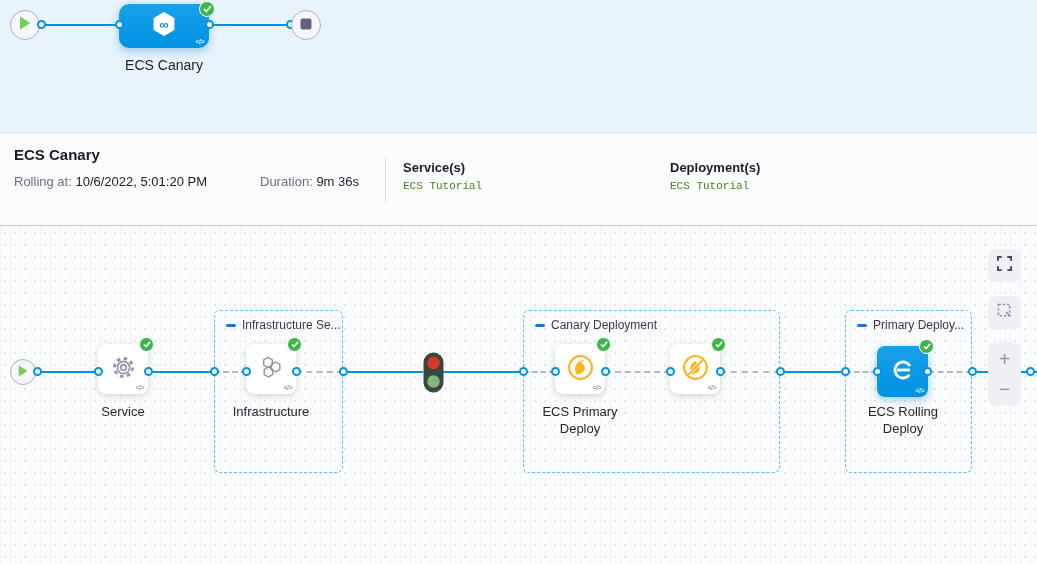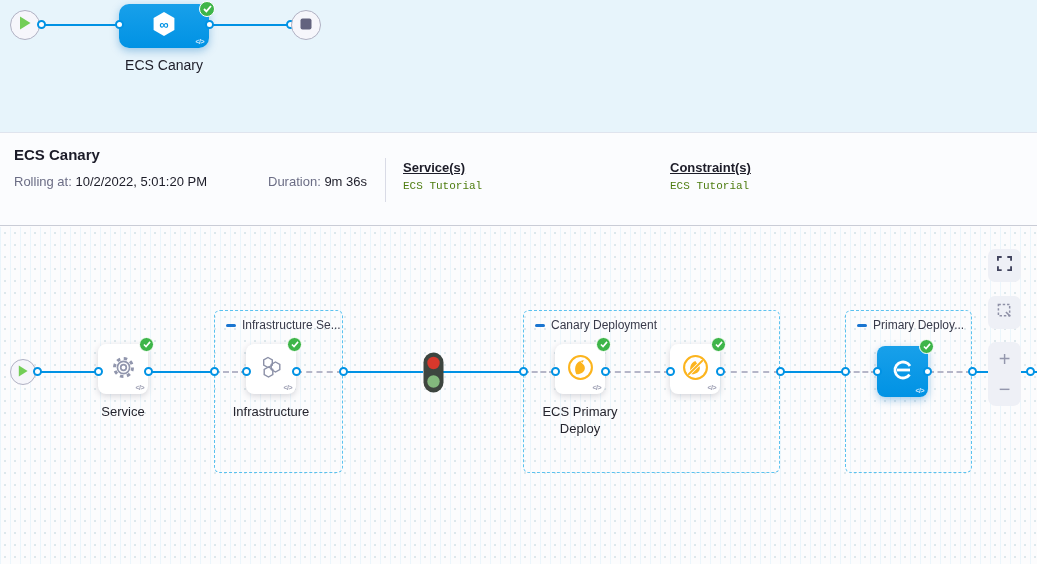--- a/index.html
+++ b/index.html
@@ -24,21 +24,21 @@
   .mini-label { position:absolute; left:104px; top:57px; width:120px; text-align:center;
     font-size:14px; color:#1d1d28; }
 
   
   .infobar { position:absolute; left:0; top:134px; width:1037px; height:92px;
     background:#fbfcfe; border-bottom:1px solid #c9ccd6; }
   .title { position:absolute; left:14px; top:12px; font-size:15px; font-weight:bold; color:#1b1b28; }
   .meta { position:absolute; top:40px; font-size:13px; color:#6b6d85; }
   .meta b { color:#1c1c28; font-weight:normal; }
   .vdivider { position:absolute; left:385px; top:24px; width:1px; height:44px; background:#d9dbe6; }
-  .kv-label { position:absolute; font-size:13px; font-weight:bold; color:#1c1c28;text-decoration:underline; }
+  .kv-label { position:absolute; font-size:13px; font-weight:bold; color:#1c1c28; }
   .kv-link { position:absolute; font-size:11px; color:#4d7c0f; cursor:pointer; text-decoration:none;font-family:Liberation Mono, monospace; }
 
   
   .canvas { position:absolute; left:0; top:227px; width:1037px; height:337px;
     background-color:#fcfcfd;
     background-image:
       linear-gradient(to right, rgba(88,193,239,0.10) 1px, transparent 1px),
       radial-gradient(circle, #dde8ec 1.3px, transparent 1.5px);
     background-size:10px 100%, 10px 12px; }
   .group { position:absolute; top:83px; height:163px; border:1px dashed #5bc2ef; border-radius:6px; background:transparent; }
@@ -102,30 +102,30 @@
         </svg>
     </span>
   </div>
   <div class="mini-label">ECS Canary</div>
 </div>
 
 <div class="infobar">
   <div class="title">ECS Canary</div>
   <div class="meta" style="left:14px;">
     <span>Rolling at:</span>
-    <b>10/2/2022, 5:01:20 PM</b>
-  </div>
-  <div class="meta" style="left:268px;">
+    <b>10/6/2022, 5:01:20 PM</b>
+  </div>
+  <div class="meta" style="left:260px;">
     <span>Duration:</span>
     <b>9m 36s</b>
   </div>
   <div class="vdivider"></div>
   <div class="kv-label" style="left:403px; top:26px;">Service(s)</div>
   <a class="kv-link" style="left:403px; top:46px;">ECS Tutorial</a>
-  <div class="kv-label" style="left:670px; top:26px;">Constraint(s)</div>
+  <div class="kv-label" style="left:670px; top:26px;">Deployment(s)</div>
   <a class="kv-link" style="left:670px; top:46px;">ECS Tutorial</a>
 </div>
 
 <div class="canvas">
 
   <div class="group" style="left:214px; width:129px;">
     <div class="group-header">
       <span class="group-dash"></span>
       <span>Infrastructure Se...</span>
     </div>
@@ -251,20 +251,21 @@
         <line x1="7" y1="13" x2="20" y2="13" stroke="#fff" stroke-width="2.8"></line>
       </svg>
     </span>
     <div class="check-badge" style="right:-6px; top:-7px; width:15px; height:15px;">
       <svg width="8" height="7" viewBox="0 0 9 8">
           <polyline points="1,4 3.4,6.4 8,1" fill="none" stroke="#fff" stroke-width="1.8"></polyline>
         </svg>
     </div>
     <span class="code-glyph on-blue" style="right:4px; bottom:3px;">&lt;/&gt;</span>
   </div>
+  <div class="node-label" style="left:848px;">ECS Rolling Deploy</div>
 
   <div class="dot" style="left:33px;  top:140px;"></div>
   <div class="dot" style="left:94px;  top:140px;"></div>
   <div class="dot" style="left:144px; top:140px;"></div>
   <div class="dot" style="left:210px; top:140px;"></div>
   <div class="dot" style="left:242px; top:140px;"></div>
   <div class="dot" style="left:292px; top:140px;"></div>
   <div class="dot" style="left:339px; top:140px;"></div>
   <div class="dot" style="left:519px; top:140px;"></div>
   <div class="dot" style="left:551px; top:140px;"></div>

